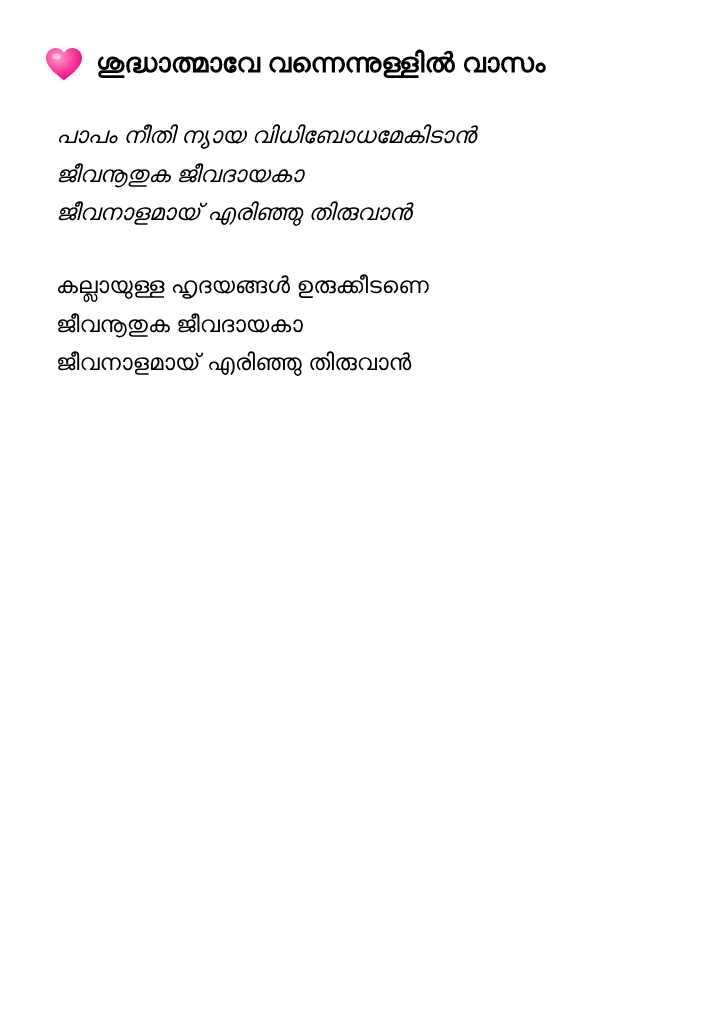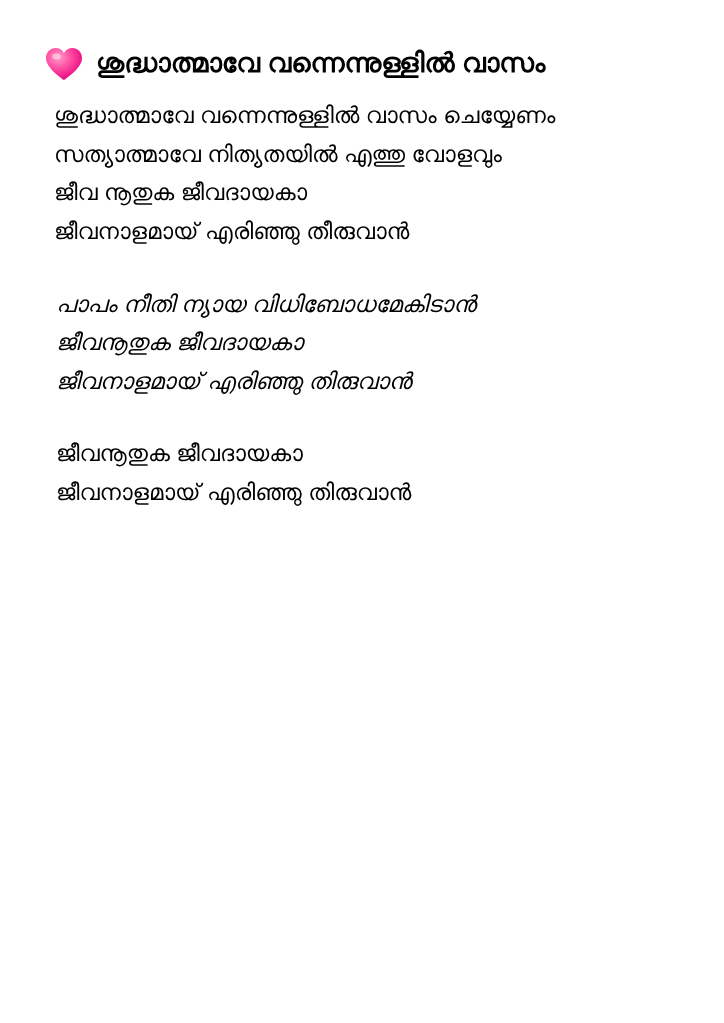--- a/index.html
+++ b/index.html
@@ -71,31 +71,26 @@
             <stop offset="100%" stop-color="#e6007e"></stop>
           </radialGradient>
         </defs>
         <path d="M20 34 C20 34 2 22.5 2 12.2 C2 6.2 6.4 2 11.6 2 C15.1 2 18.2 3.9 20 6.9 C21.8 3.9 24.9 2 28.4 2 C33.6 2 38 6.2 38 12.2 C38 22.5 20 34 20 34 Z" fill="url(#hg)"></path>
         <ellipse cx="12.5" cy="10.5" rx="4.2" ry="3" fill="#ffffff" opacity="0.45"></ellipse>
       </svg>
     </span>
     <span class="title-text">ശുദ്ധാത്മാവേ വന്നെന്നുള്ളിൽ വാസം</span>
   </div>
 
-  <div class="stanza stanza-1">
-    <div class="line">ശുദ്ധാത്മാവേ വന്നെന്നുള്ളിൽ വാസം ചെയ്യേണം</div>
-    <div class="line">സത്യാത്മാവേ നിത്യതയിൽ എത്തു വോളവും</div>
-    <div class="line">ജീവ നൂതുക ജീവദായകാ</div>
-    <div class="line">ജീവനാളമായ് എരിഞ്ഞു തീരുവാൻ</div>
-  </div>
 
   <div class="stanza stanza-2">
     <div class="line">പാപം നീതി ന്യായ വിധിബോധമേകിടാൻ</div>
     <div class="line">ജീവനൂതുക ജീവദായകാ</div>
     <div class="line">ജീവനാളമായ് എരിഞ്ഞു തിരുവാൻ</div>
   </div>
 
   <div class="stanza stanza-3">
+    <div class="line">കല്ലായുള്ള ഹൃദയങ്ങൾ ഉരുക്കീടണെ</div>
     <div class="line">ജീവനൂതുക ജീവദായകാ</div>
     <div class="line">ജീവനാളമായ് എരിഞ്ഞു തിരുവാൻ</div>
   </div>
 
 </div>
 
 </body></html>

